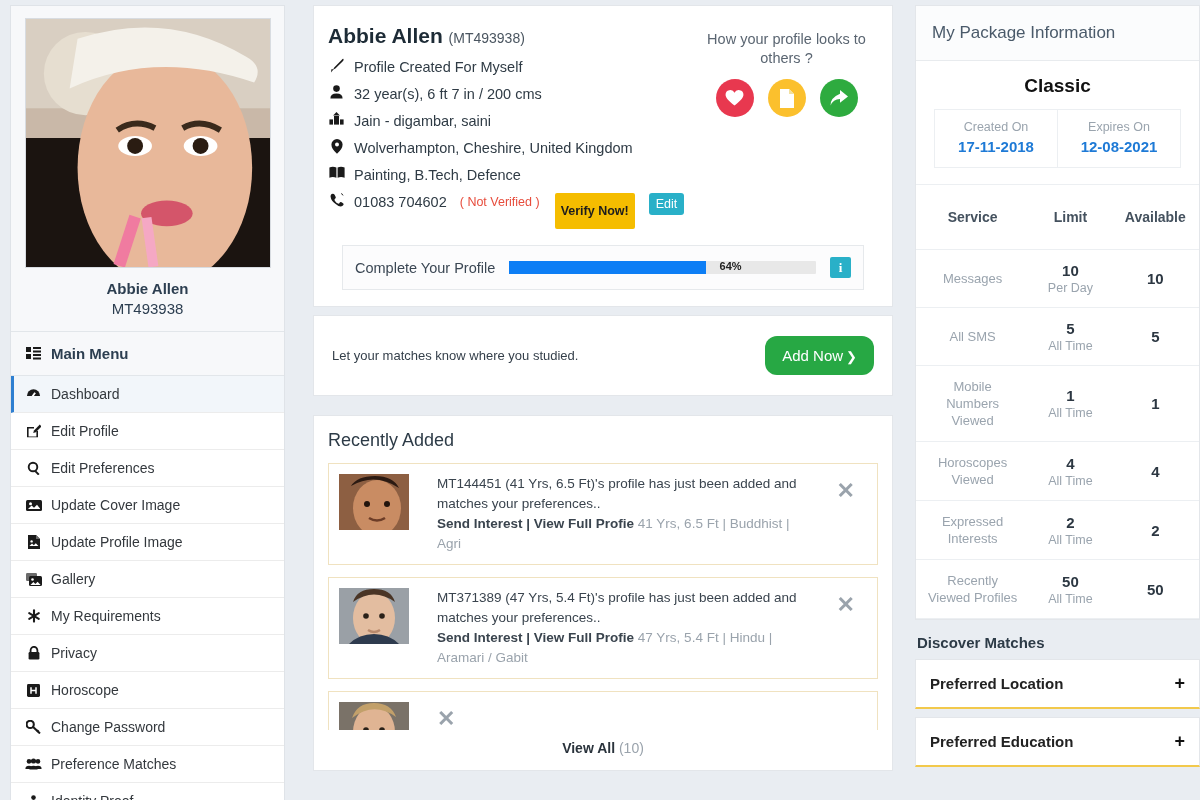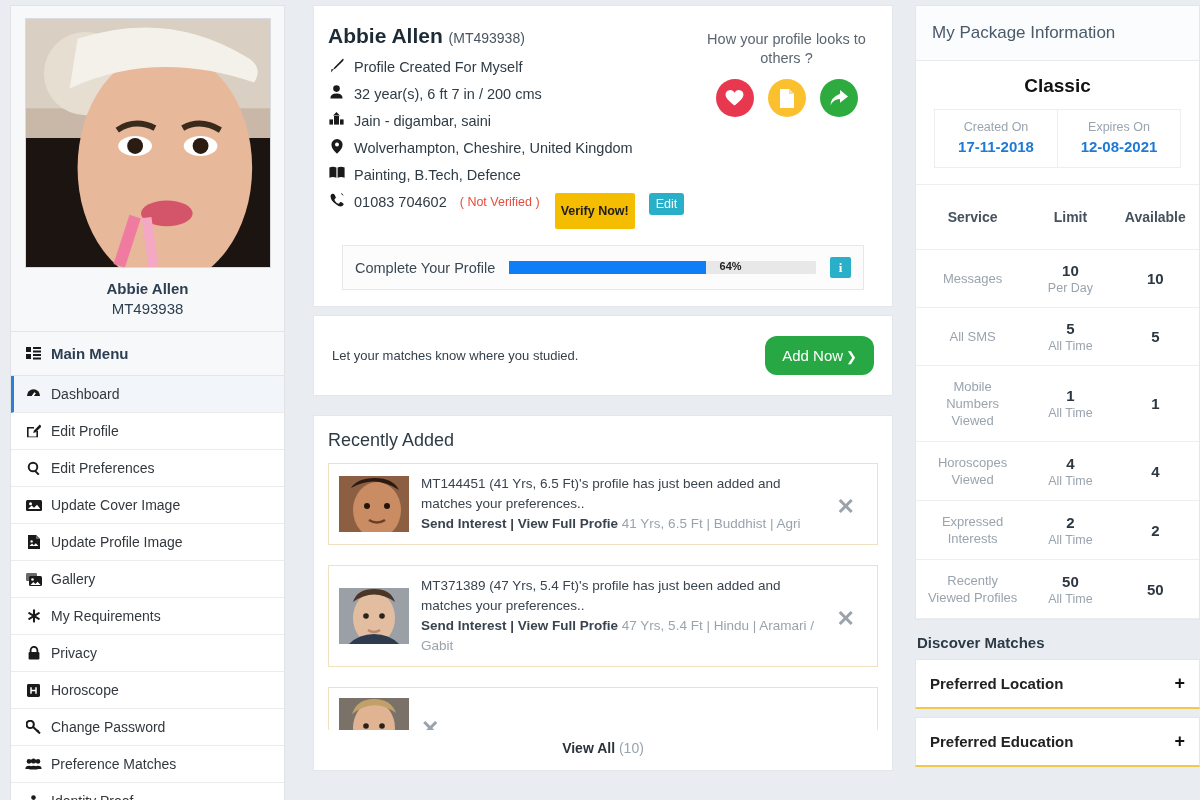--- a/index.html
+++ b/index.html
@@ -96,22 +96,22 @@
     background:#27a844; color:#fff; border:none; border-radius:12px;
     font-size:15px; padding: 11px 17px; cursor:pointer;
     font-family:"Liberation Sans", sans-serif; font-weight:normal;
   }
   .btn-green .chev { font-size:13px; margin-left:3px; }
 
   .recent-card { margin-top: 19px; padding: 14px 14px 0 14px; height: 356px; position:relative; overflow:hidden; }
   .recent-title { font-size:18px; color:#2d3b47; margin-bottom: 12px; }
   .recent-item {
     border:1px solid #f0e2c0; background:#fff;
-    display:flex; align-items:center; gap:12px;
-    padding:10px; margin-bottom: 20px;
+    display:flex; align-items:flex-start; gap:28px;
+    padding:10px; margin-bottom: 12px;
   }
   .ri-photo { width:70px; height:56px; flex:0 0 70px; overflow:hidden; background:#8b7d72; }
   .ri-photo svg { display:block; width:100%; height:100%; }
   .ri-body { flex:1; font-size:13.5px; color:#3a444e; line-height:20px; }
   .ri-meta { color:#9aa3ac; font-weight:normal; }
   .ri-close { color:#9aa3ac; font-size:22px; font-weight:bold; cursor:pointer; padding: 6px 12px 0 0; line-height:1; }
   .view-all {
     position:absolute; left:0; right:0; bottom:0; text-align:center;
     background:#fff; padding: 10px 0 14px; font-size:14px; font-weight:bold; color:#2a333c;
     cursor:pointer;

